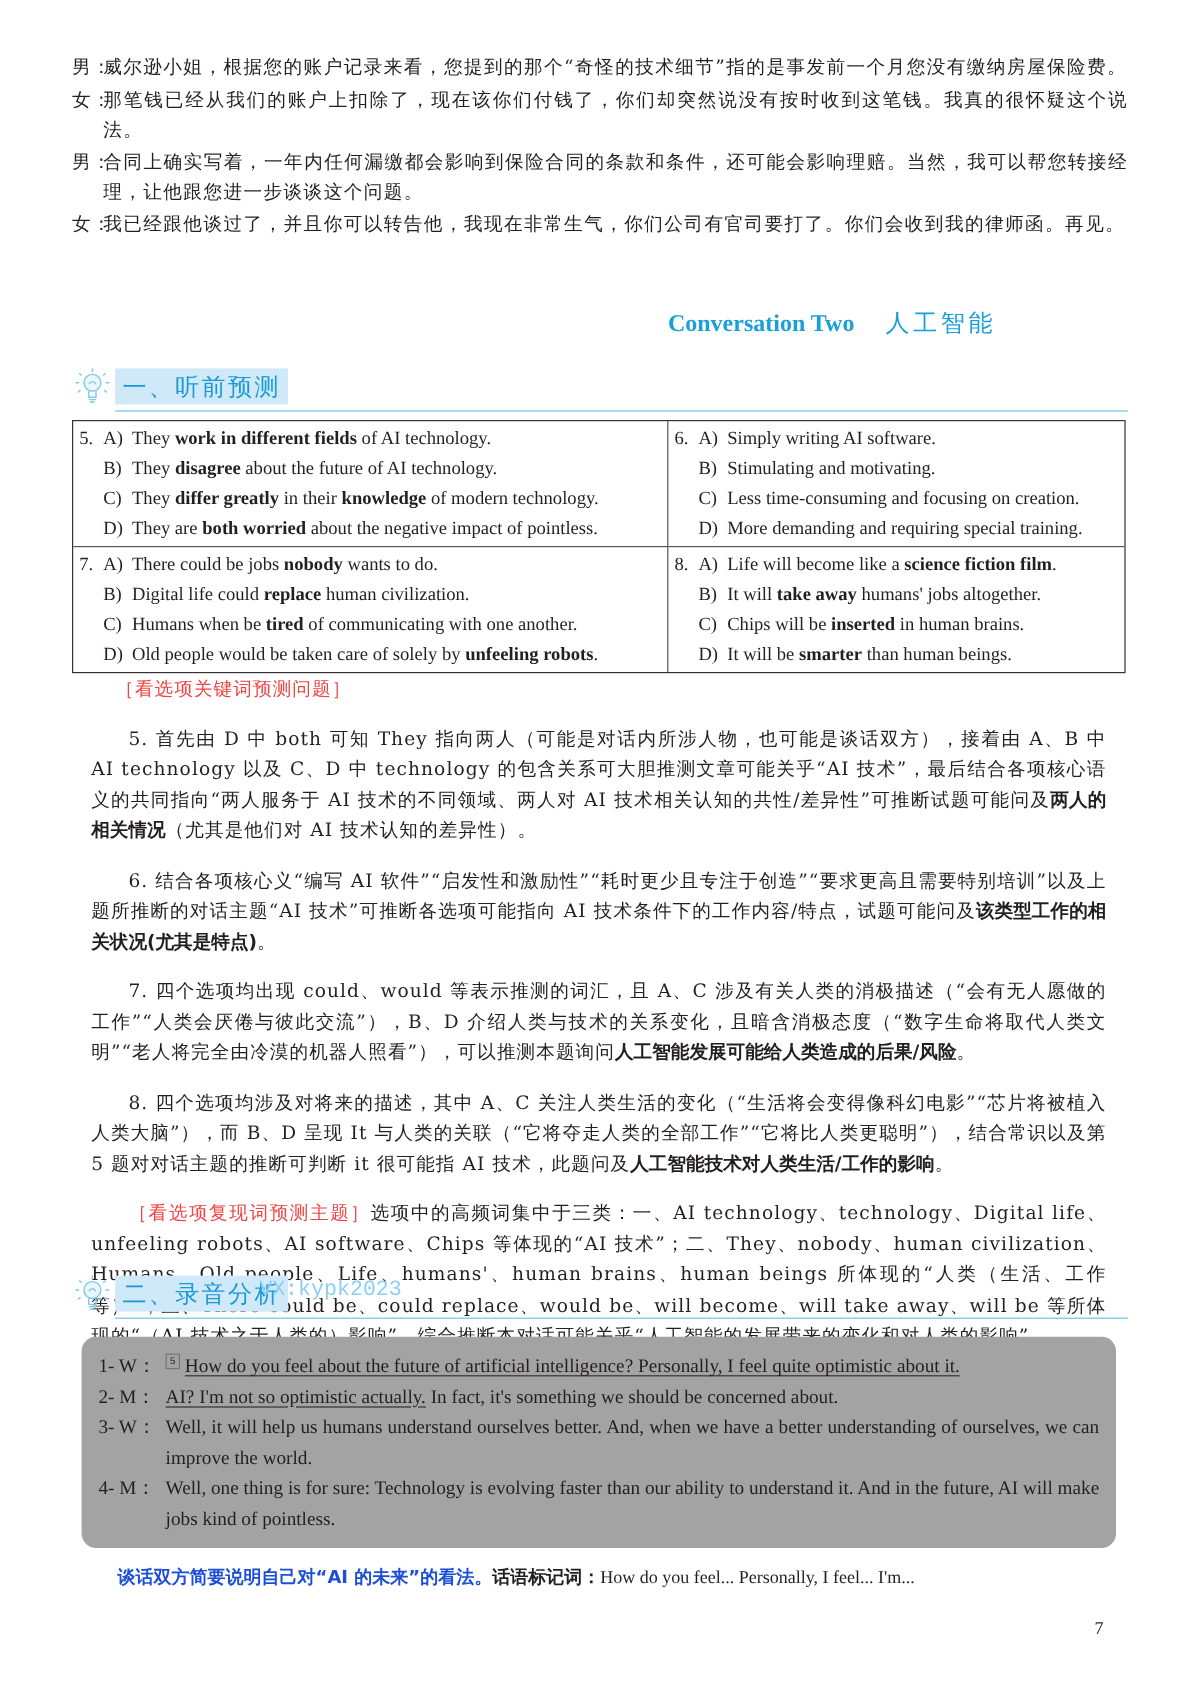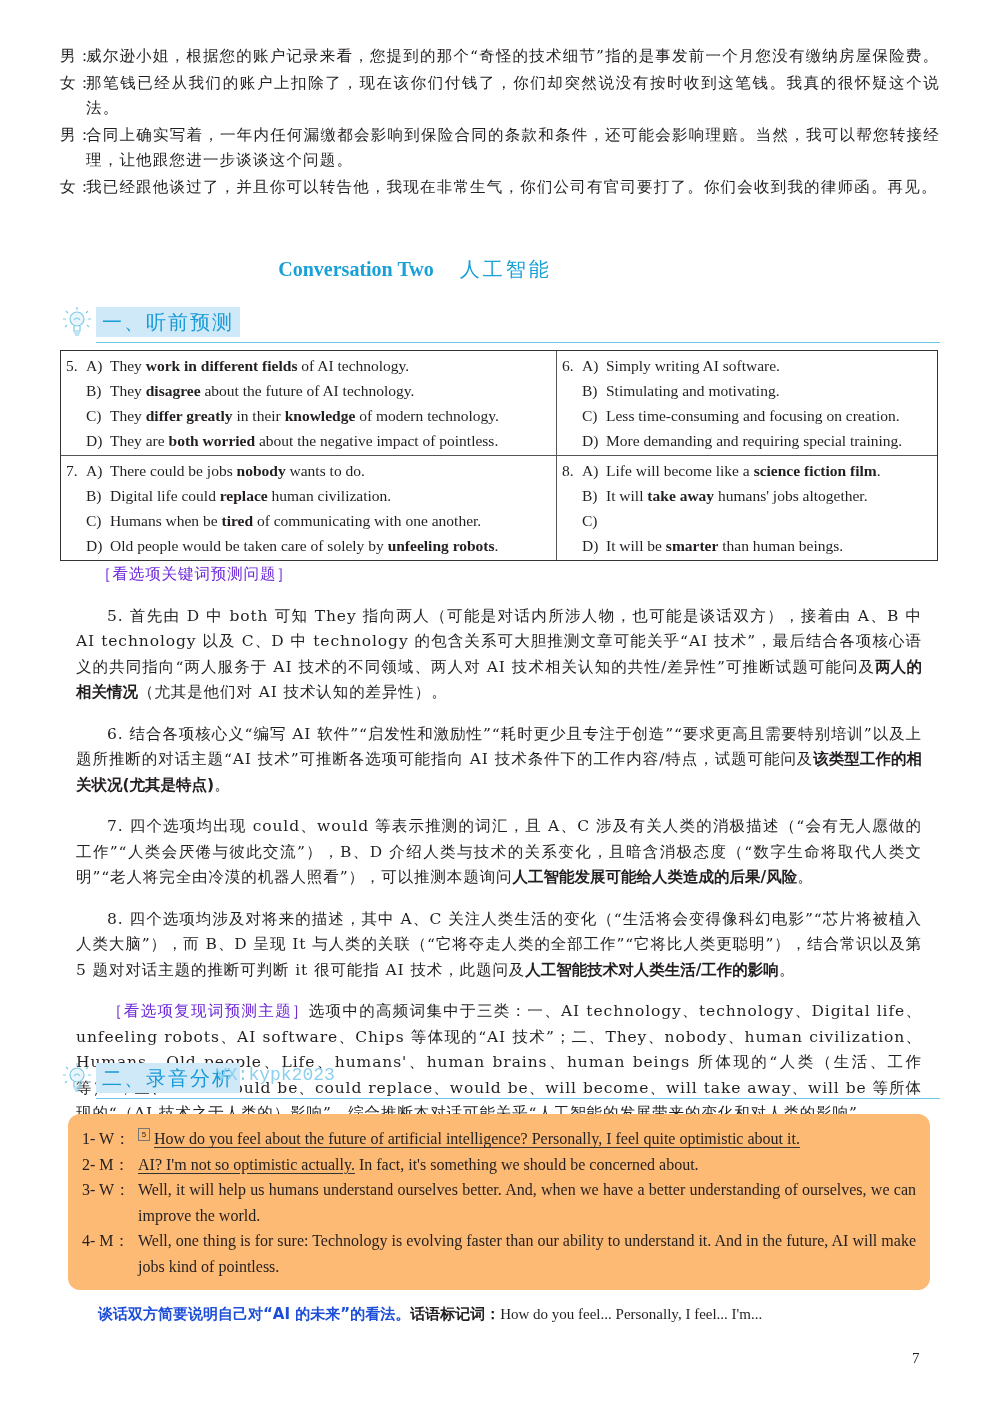--- a/index.html
+++ b/index.html
@@ -6,21 +6,21 @@
   body { width:998px; height:1418px; position:relative; overflow:hidden;
          font-family:"DejaVu Serif","Liberation Serif",serif; color:#231f20; }
   .page { position:absolute; left:0; top:0; width:998px; height:1418px; }
 
   
   .dlg { position:absolute; left:60px; width:880px; font-size:15.5px; line-height:25px; letter-spacing:1.2px; }
   .dlg .row { display:flex; margin-bottom:2px; }
   .dlg .spk { width:26px; flex:none; }
   .dlg .txt { flex:1; text-align:justify; }
 
-  .conv-title { position:absolute; top:256px; left:0; width:830px; text-align:center;
+  .conv-title { position:absolute; top:256px; left:0; width:830px; text-align:right;
     color:#1aa0d8; font-size:20px; font-weight:bold; font-family:"Liberation Serif",serif; }
   .conv-title .cn { margin-left:26px; font-family:"DejaVu Sans",sans-serif; font-weight:normal; letter-spacing:3px; }
 
   .sec-head { position:absolute; left:60px; width:880px; height:34px; }
   .sec-head .bulb { position:absolute; left:0; top:0; width:34px; height:34px; }
   .sec-head .label { position:absolute; left:36px; top:2px; height:30px; padding:0 6px;
     background:#cfe9f8; color:#1a9ad6; font-family:"DejaVu Sans",sans-serif; font-weight:normal;
     font-size:20px; line-height:30px; letter-spacing:2px; }
   .sec-head .rule { position:absolute; left:36px; right:0; bottom:-4px; height:1.5px; background:#6cc6e6; }
   .sec-head .wm { position:absolute; left:156px; top:4px; color:#8ccff0; font-family:Liberation Mono, monospace; font-size:18px; }
@@ -31,29 +31,29 @@
   .opts .row { display:flex; }
   .opts .row + .row { border-top:1.2px solid #555; }
   .opts .cell { padding:2px 6px 2px 5px; box-sizing:border-box; }
   .opts .cell.left { width:496px; border-right:1.2px solid #555; }
   .opts .cell.right { flex:1; }
   .opts .line { height:25px; line-height:25px; white-space:nowrap; display:flex; }
   .opts .num { width:20px; flex:none; }
   .opts .ltr { width:24px; flex:none; }
   .opts b { font-weight:bold; }
 
-  .bracket { color:#6d28d9; font-family:"DejaVu Sans",sans-serif; }
+  .bracket { color:#ef4444; font-family:"DejaVu Sans",sans-serif; }
 
   .analysis { position:absolute; left:60px; width:878px; font-size:15.5px; line-height:25.5px;
     letter-spacing:0.9px; text-align:justify; }
   .analysis p { margin:16px; text-indent:2em; }
   .analysis .hl { font-family:"DejaVu Sans",sans-serif; font-weight:bold; letter-spacing:0; }
 
   .script-box { position:absolute; left:68px; top:1114px; width:862px; height:176px;
-    background:#fdba74; border-radius:12px; box-sizing:border-box; padding:12px 14px 0 14px;
+    background:#a3a3a3; border-radius:12px; box-sizing:border-box; padding:12px 14px 0 14px;
     font-family:"Liberation Serif",serif; font-size:16px; }
   .script-box .ln { display:flex; line-height:25.5px; }
   .script-box .who { width:56px; flex:none; white-space:nowrap; }
   .script-box .said { flex:1; text-align:justify; }
   .script-box .u { text-decoration:underline; text-decoration-color:#333; text-underline-offset:3px; }
   .qmark { display:inline-block; width:10px; height:11px; border:1px solid #777; font-size:8px; line-height:11px;
     text-align:center; vertical-align:top; margin:2px 4px 0 0; font-family:"Liberation Sans",sans-serif; }
 
   .summary { position:absolute; left:98px; top:1302px; width:840px; font-size:15px; line-height:24px; white-space:nowrap; }
   .summary .blue { color:#1d4ed8; font-family:"DejaVu Sans",sans-serif; font-weight:bold; }
@@ -181,20 +181,21 @@
             <span><span>Life will become like a </span><b>science fiction film</b><span>.</span></span>
           </div>
           <div class="line">
             <span class="num"></span>
             <span class="ltr">B)</span>
             <span><span>It will </span><b>take away</b><span> humans' jobs altogether.</span></span>
           </div>
           <div class="line">
             <span class="num"></span>
             <span class="ltr">C)</span>
+            <span><span>Chips will be </span><b>inserted</b><span> in human brains.</span></span>
           </div>
           <div class="line">
             <span class="num"></span>
             <span class="ltr">D)</span>
             <span><span>It will be </span><b>smarter</b><span> than human beings.</span></span>
           </div>
         </div>
       </div>
     </div>
 

